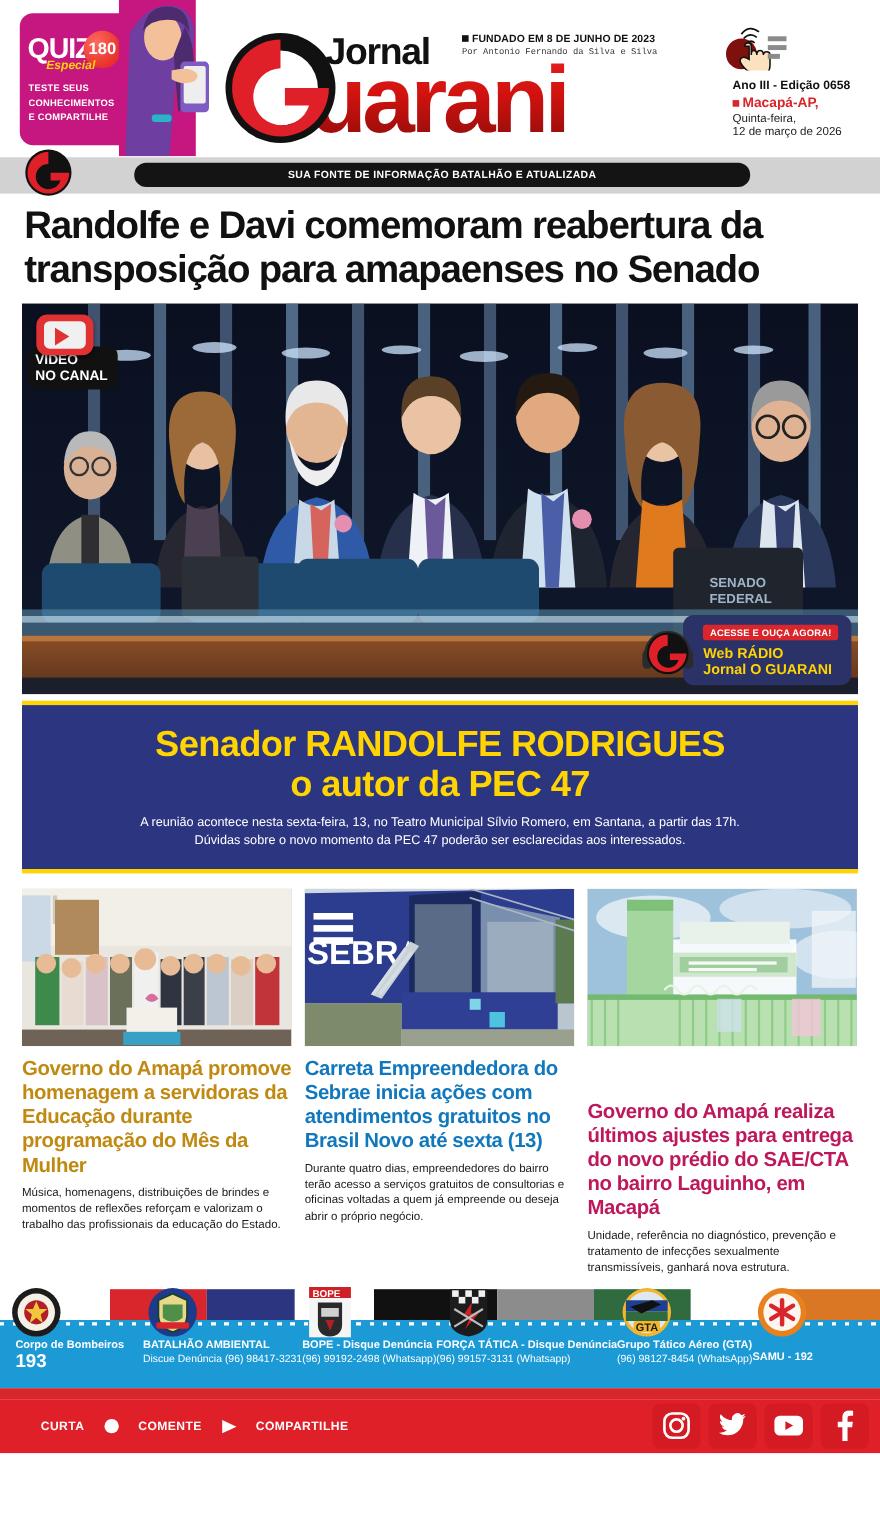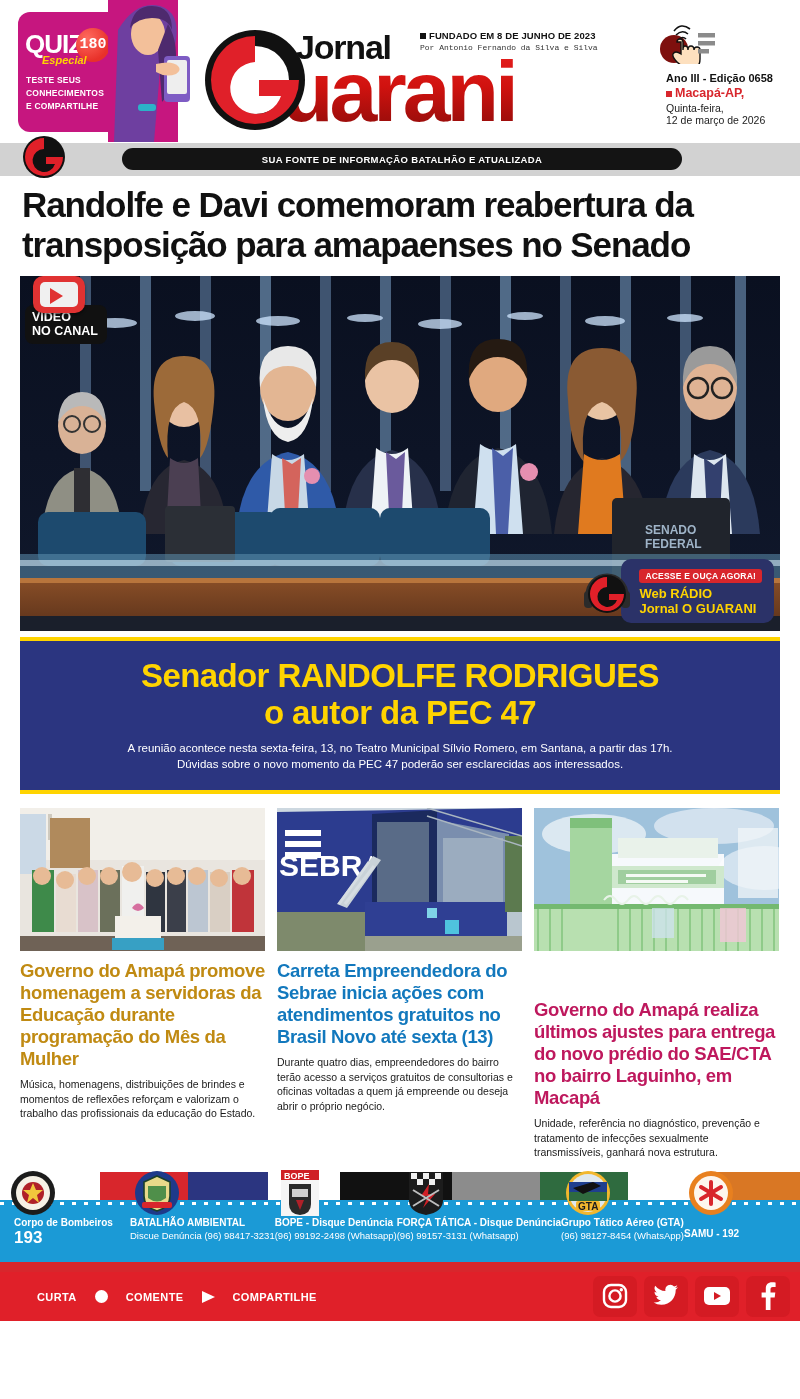--- a/index.html
+++ b/index.html
@@ -18,21 +18,21 @@
     position: absolute; left: 18px; top: 12px; width: 116px; height: 120px;
     background: #c6167f; border-radius: 12px; overflow: hidden; z-index: 3;
   }
   .quiz-title { position:absolute; left:7px; top:17px; font-size:26px; font-weight:900;
     color:#ffffff; letter-spacing:-1px; font-family:"Liberation Sans",sans-serif; }
   .quiz-especial { position:absolute; left:24px; top:42px; font-size:11px; font-weight:900;
     color:#ffd400; font-style:italic; }
   .quiz-180 {
     position:absolute; left:58px; top:16px; width:34px; height:34px; border-radius:50%;
     background: radial-gradient(circle at 33% 30%, #ff6a5e, #e8312a 70%);
-    color:#fff; font-size:15px; font-weight:900; text-align:center; line-height:34px;font-family:Liberation Mono, monospace;
+    color:#fff; font-size:15px; font-weight:900; text-align:center; line-height:34px;
   }
   .quiz-sub { position:absolute; left:8px; top:62px; width:80px; font-size:8.5px;
     font-weight:700; color:#ffffff; line-height:13px; letter-spacing:.2px; }
 
   
   .quiz-model { position:absolute; left:108px; top:0px; width:110px; height:142px; z-index:4; }
 
   .jornal-word { position:absolute; left:296px; top:28px; font-size:34px; font-weight:900;
     color:#111; letter-spacing:-1.2px; z-index:5; }
   .guarani-word {
@@ -78,21 +78,21 @@
   .headline {
     padding: 9px 22px 6px 22px;
     font-size: 35px; font-weight: 900; line-height: 40px;
     color: #111; letter-spacing: -1.1px;
   }
 
   
   .hero { position:relative; margin:5px 20px 0 20px; height:355px; overflow:hidden;
     background:#0b1424; }
   .hero-scene { position:absolute; inset:0; }
-  .video-badge { position:absolute; left:5px; top:0; width:86px; z-index:9; }
+  .video-badge { position:absolute; left:5px; top:10px; width:86px; z-index:9; }
   .yt-box { width:52px; height:37px; background:#e03232; border-radius:10px;
     box-shadow:0 2px 3px rgba(0,0,0,.45); position:relative; margin-left:8px;}
   .yt-inner { position:absolute; left:7px; top:6px; width:38px; height:25px;
     background:#f0f0f0; border-radius:5px; }
   .yt-tri { position:absolute; left:17px; top:12px; width:0;height:0;
     border-left:13px solid #e03232; border-top:8px solid transparent; border-bottom:8px solid transparent;}
   .video-label { margin-top:-8px; background:#111; color:#fff; border-radius:8px;
     padding:5px 7px 6px 7px; font-size:12.5px; font-weight:900; line-height:14px; width:82px;}
 
   .radio-badge { position:absolute; right:6px; bottom:8px; z-index:9;

